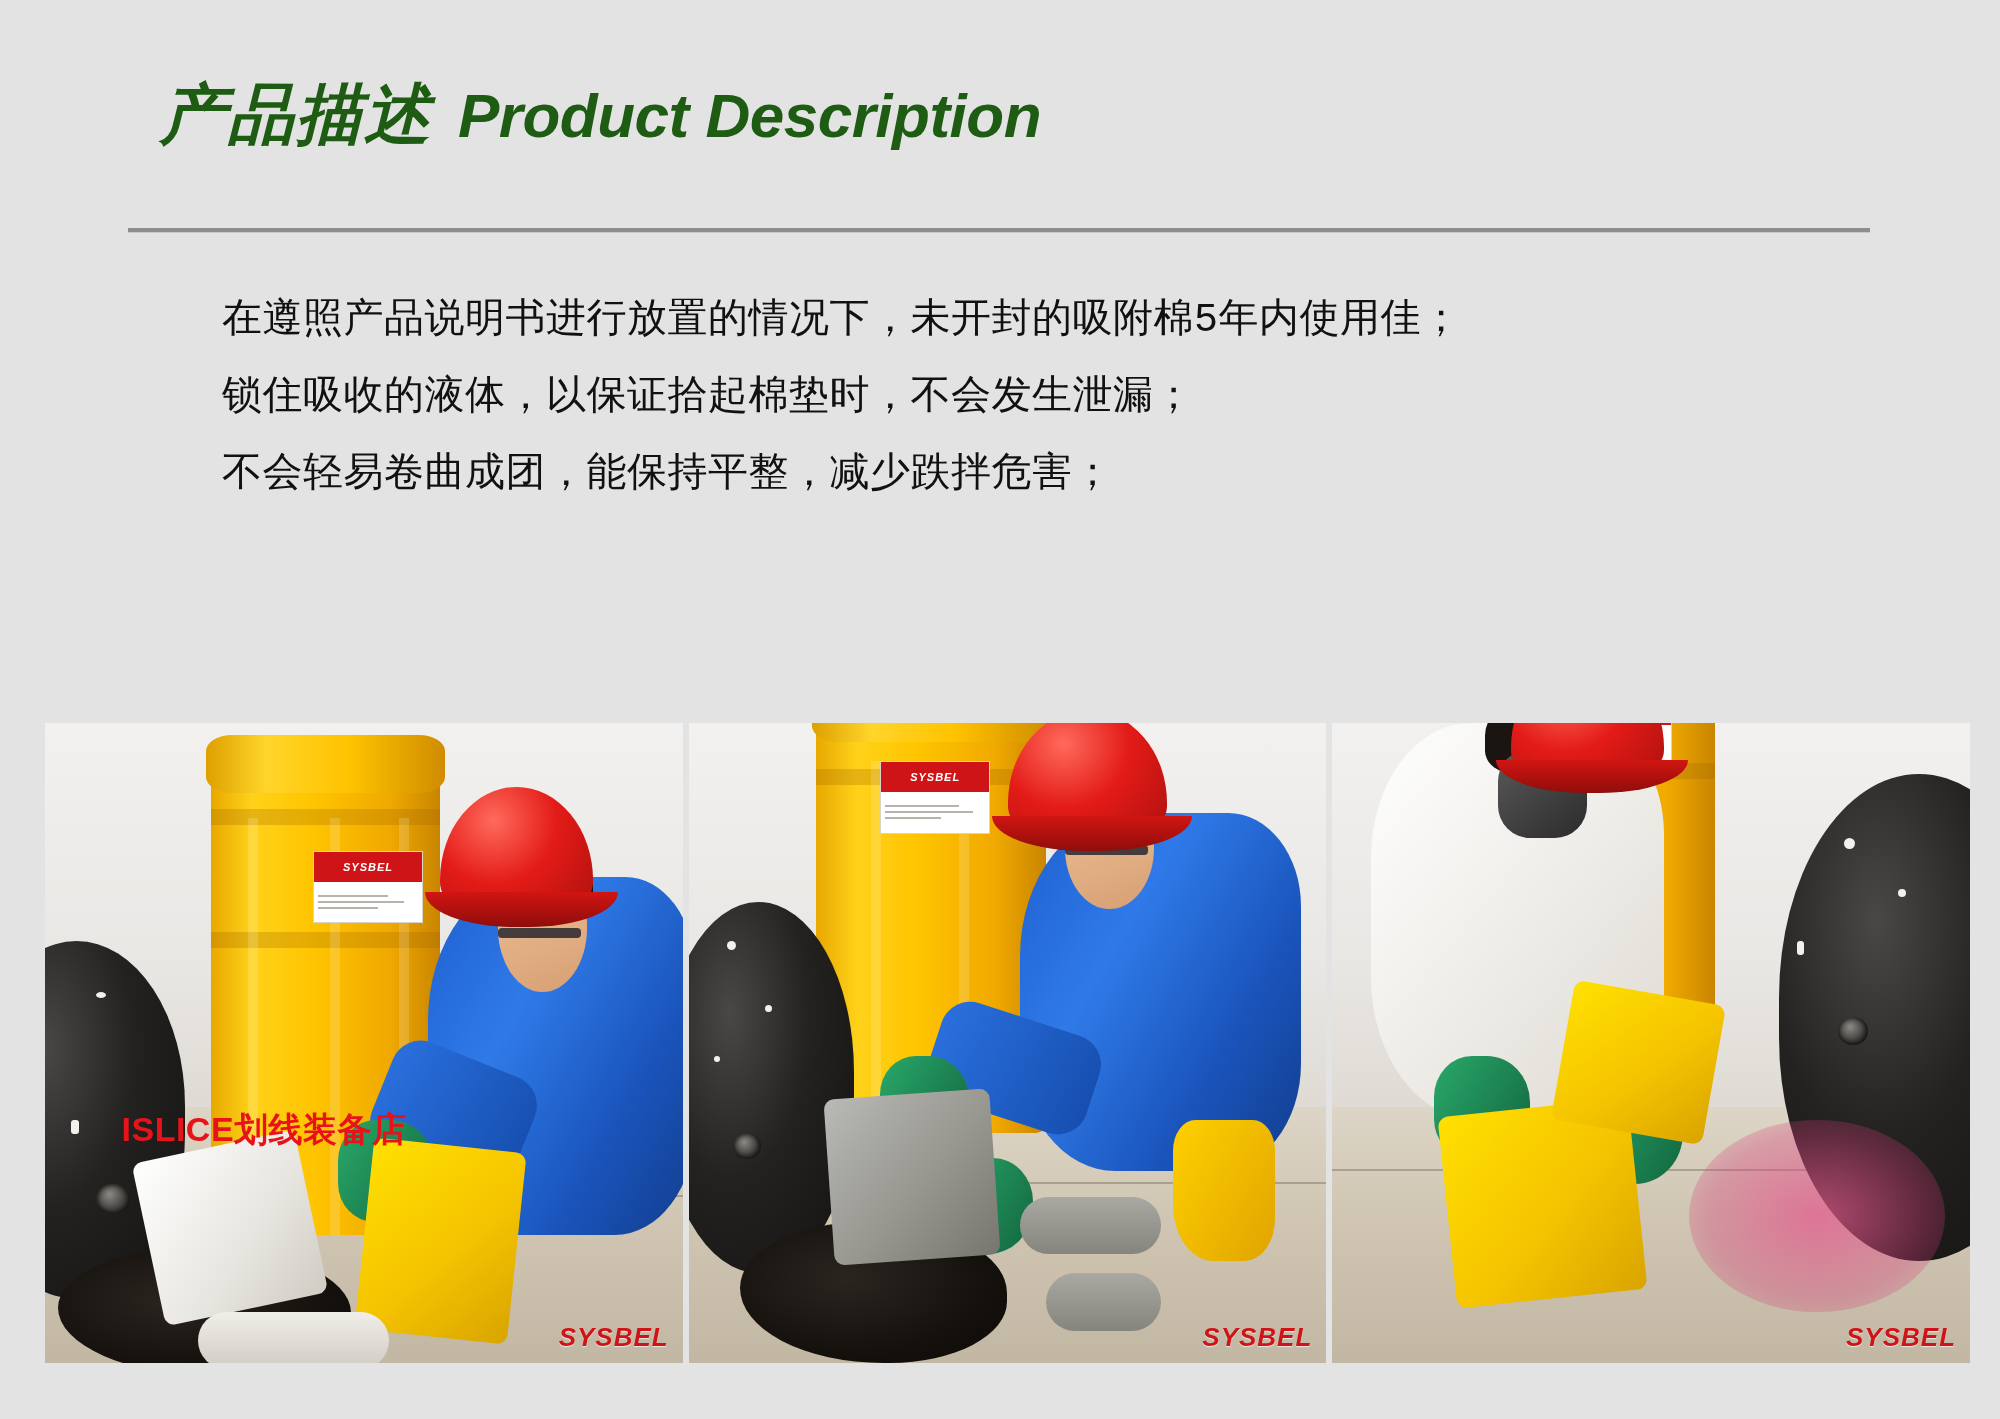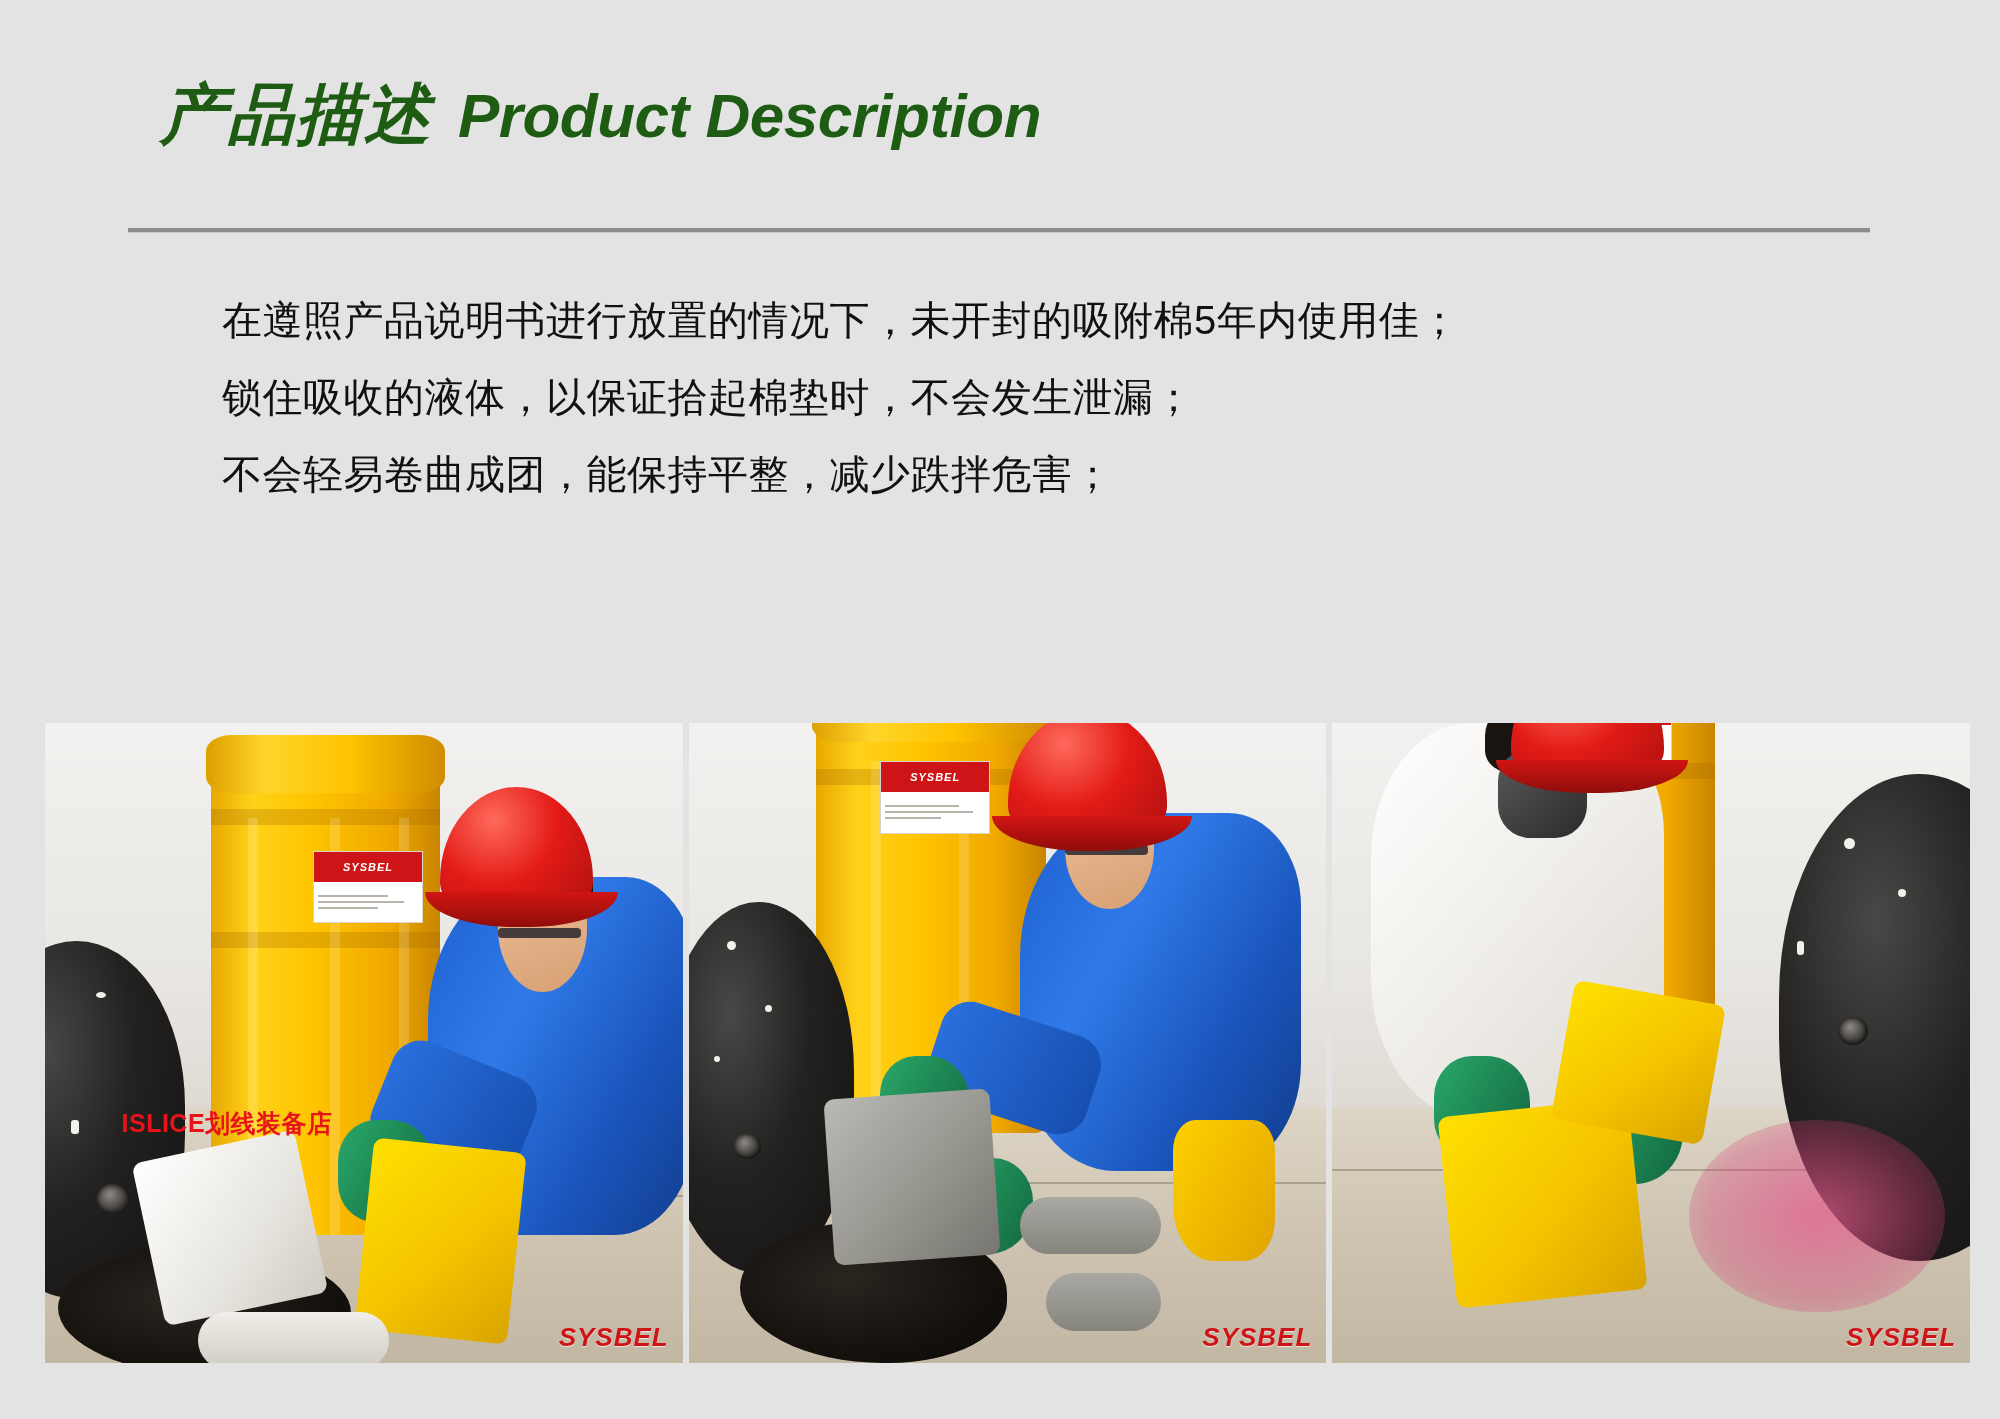--- a/index.html
+++ b/index.html
@@ -47,20 +47,21 @@
     background: #8d8d8d;
     border-bottom: 1px solid #c9c9c9;
   }
 
   
   #description-list {
     position: absolute;
     left: 222px;
     top: 282px;
     width: 1600px;
+    font-family: Liberation Mono, monospace;
   }
   .desc-line {
     font-size: 40px;
     line-height: 77px;
     color: #111111;
     white-space: nowrap;
     letter-spacing: 0.5px;
   }
 
   
@@ -229,21 +230,21 @@
 
   
   .sysbel-logo {
     position: absolute;
     font-size: 26px; font-weight: bold; font-style: italic;
     color: #cf1417; letter-spacing: 1px;
     text-shadow: 0 1px 1px rgba(255,255,255,.7);
   }
   .watermark {
     position: absolute;
-    font-size: 25px; font-weight: bold;
+    font-size: 34px; font-weight: bold;
     color: #e8131a;
     white-space: nowrap;
     letter-spacing: 0.5px;
   }
 </style>
 </head>
 <body>
 
 <div id="title-block">
   <span class="title-cn">产品描述</span><span class="title-en">Product Description</span>

